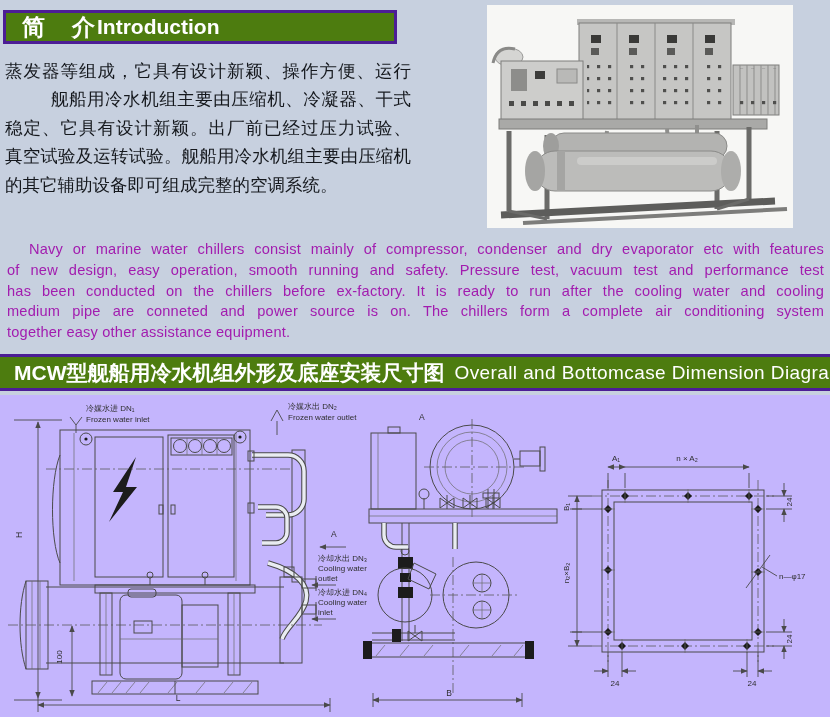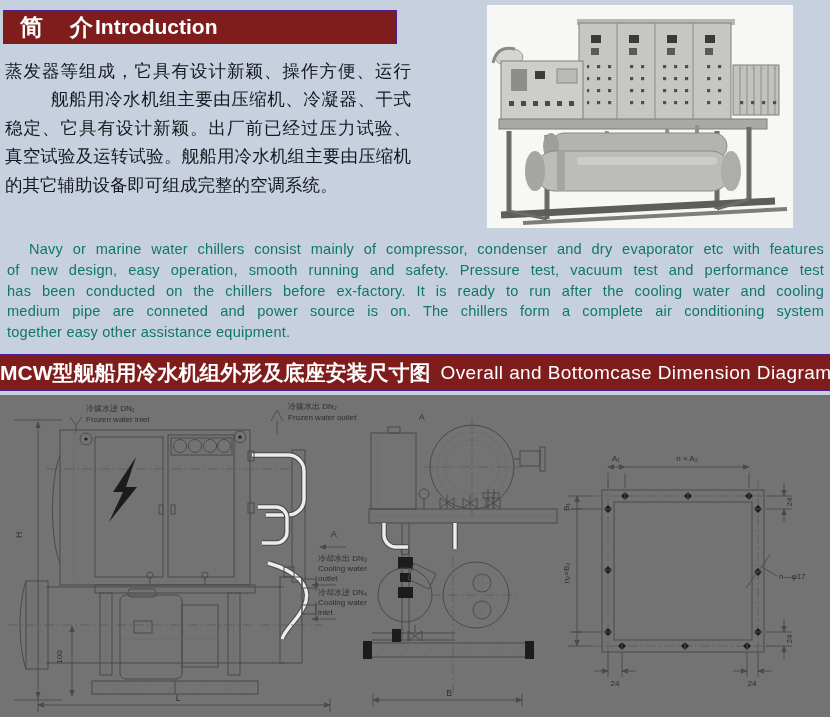--- a/index.html
+++ b/index.html
@@ -1,41 +1,41 @@
 <!DOCTYPE html>
 <html><head>
 <meta charset="utf-8">
 <style>
   html,body{margin:0;padding:0;background:#9aa3b2;}
   .page{position:relative;width:830px;height:717px;background:#c7d0df;overflow:hidden;
         font-family:"Liberation Sans","DejaVu Sans",sans-serif;color:#20242a;}
   
-  .bar{position:absolute;background:#7f1d1d;color:#fff;display:flex;align-items:center;
-       box-sizing:border-box;border:1px solid #4c1d95;}
+  .bar{position:absolute;background:#4d7c0f;color:#fff;display:flex;align-items:center;
+       box-sizing:border-box;border:3px solid #4c1d95;}
   .bar1{left:3px;top:10px;width:394px;height:34px;padding-left:16px;}
-  .bar2{left:0;top:354px;width:830px;height:37px;border-left:none;border-right:none;}
+  .bar2{left:0;top:354px;width:830px;height:37px;padding-left:14px;border-left:none;border-right:none;}
   .zh-title{font-size:23px;font-weight:bold;letter-spacing:2px;white-space:nowrap;}
   .en-title{font-size:21px;font-weight:bold;white-space:nowrap;}
   .zh-title2{font-size:21px;font-weight:bold;white-space:nowrap;}
   .en-title2{font-size:19px;font-weight:normal;margin-left:10px;letter-spacing:.4px;white-space:nowrap;}
   
   .zh-para{position:absolute;left:5px;top:57px;width:406px;font-size:17.5px;color:#15181d;}
   .zh-line{height:28.4px;line-height:28.4px;text-align:justify;text-align-last:justify;white-space:nowrap;overflow:hidden;}
   .zh-line.last{text-align-last:left;}
   .zh-line.ind{text-indent:46px;}
   
-  .en-para{position:absolute;left:7px;top:239px;width:817px;font-size:14.6px;color:#0f766e;letter-spacing:.2px;}
+  .en-para{position:absolute;left:7px;top:239px;width:817px;font-size:14.6px;color:#a21caf;letter-spacing:.2px;}
   .en-line{height:20.8px;line-height:20.8px;text-align:justify;text-align-last:justify;white-space:nowrap;overflow:hidden;}
   .en-line.last{text-align-last:left;}
   .en-line.ind{text-indent:22px;}
   
   .photo{position:absolute;left:487px;top:5px;width:306px;height:223px;background:#f7f7f5;}
   .photo svg{display:block;}
   
-  .drawing-area{position:absolute;left:0;top:395px;width:830px;height:322px;background:#737373;}
+  .drawing-area{position:absolute;left:0;top:395px;width:830px;height:322px;background:#c4b5fd;}
   .dl{stroke:#4a4a4a;stroke-width:1;fill:none;}
   .dlt{stroke:#6a6a6a;stroke-width:.7;fill:none;}
   .cl{stroke:#5a5a5a;stroke-width:.8;stroke-dasharray:10 3 2 3;fill:none;}
   .dim{stroke:#4a4a4a;stroke-width:.9;fill:none;}
   .pipe1{stroke:#4a4a4a;stroke-width:5.5;fill:none;}
   .pipe2{stroke:#e9ecf1;stroke-width:3.4;fill:none;}
   .lb{font-size:8.5px;fill:#2e2e2e;font-family:"Liberation Sans","DejaVu Sans",sans-serif;}
   .lbs{font-size:8px;fill:#2e2e2e;font-family:"Liberation Sans","DejaVu Sans",sans-serif;}
   .solid{fill:#1c1c1c;stroke:none;}
 </style>

